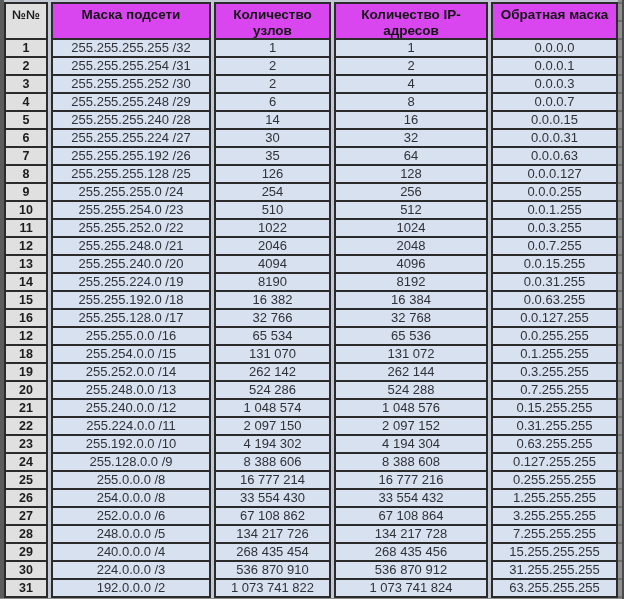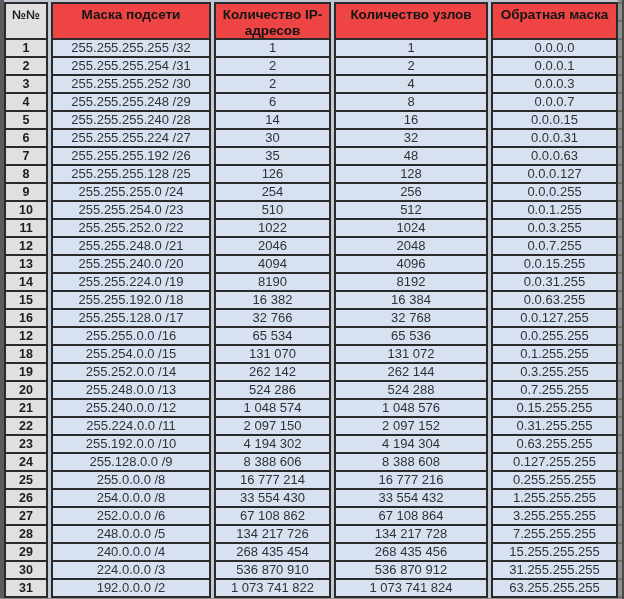--- a/index.html
+++ b/index.html
@@ -45,21 +45,21 @@
     line-height: 14px;
     display: flex;
     align-items: center;
     justify-content: center;
     text-align: center;
     white-space: nowrap;
     overflow: visible;
   }
   .hd {
     border-top: 2px solid #2b2b2b;
-    background: #ef4444;
+    background: #d946ef;
     color: #141414;
     font-weight: bold;
     font-size: 13.5px;
     line-height: 16px;
     align-items: flex-start;
     padding-top: 3px;
     white-space: normal;
   }
   .numcol {
     background: #e0e0e0;
@@ -83,22 +83,22 @@
   }
 </style>
 </head>
 <body>
 
 <div class="stage">
   <div class="table-wrap">
     <div class="grid">
       <div class="cell hd numcol">№№</div>
       <div class="cell hd">Маска подсети</div>
+      <div class="cell hd">Количество узлов</div>
       <div class="cell hd">Количество IP-адресов</div>
-      <div class="cell hd">Количество узлов</div>
       <div class="cell hd">Обратная маска</div>
 
     <div class="cell numcol">1</div>
         <div class="cell">255.255.255.255 /32</div>
         <div class="cell">1</div>
         <div class="cell">1</div>
         <div class="cell">0.0.0.0</div>
         <div class="cell numcol">2</div>
         <div class="cell">255.255.255.254 /31</div>
         <div class="cell">2</div>
@@ -120,21 +120,21 @@
         <div class="cell">16</div>
         <div class="cell">0.0.0.15</div>
         <div class="cell numcol">6</div>
         <div class="cell">255.255.255.224 /27</div>
         <div class="cell">30</div>
         <div class="cell">32</div>
         <div class="cell">0.0.0.31</div>
         <div class="cell numcol">7</div>
         <div class="cell">255.255.255.192 /26</div>
         <div class="cell">35</div>
-        <div class="cell">48</div>
+        <div class="cell">64</div>
         <div class="cell">0.0.0.63</div>
         <div class="cell numcol">8</div>
         <div class="cell">255.255.255.128 /25</div>
         <div class="cell">126</div>
         <div class="cell">128</div>
         <div class="cell">0.0.0.127</div>
         <div class="cell numcol">9</div>
         <div class="cell">255.255.255.0 /24</div>
         <div class="cell">254</div>
         <div class="cell">256</div>

